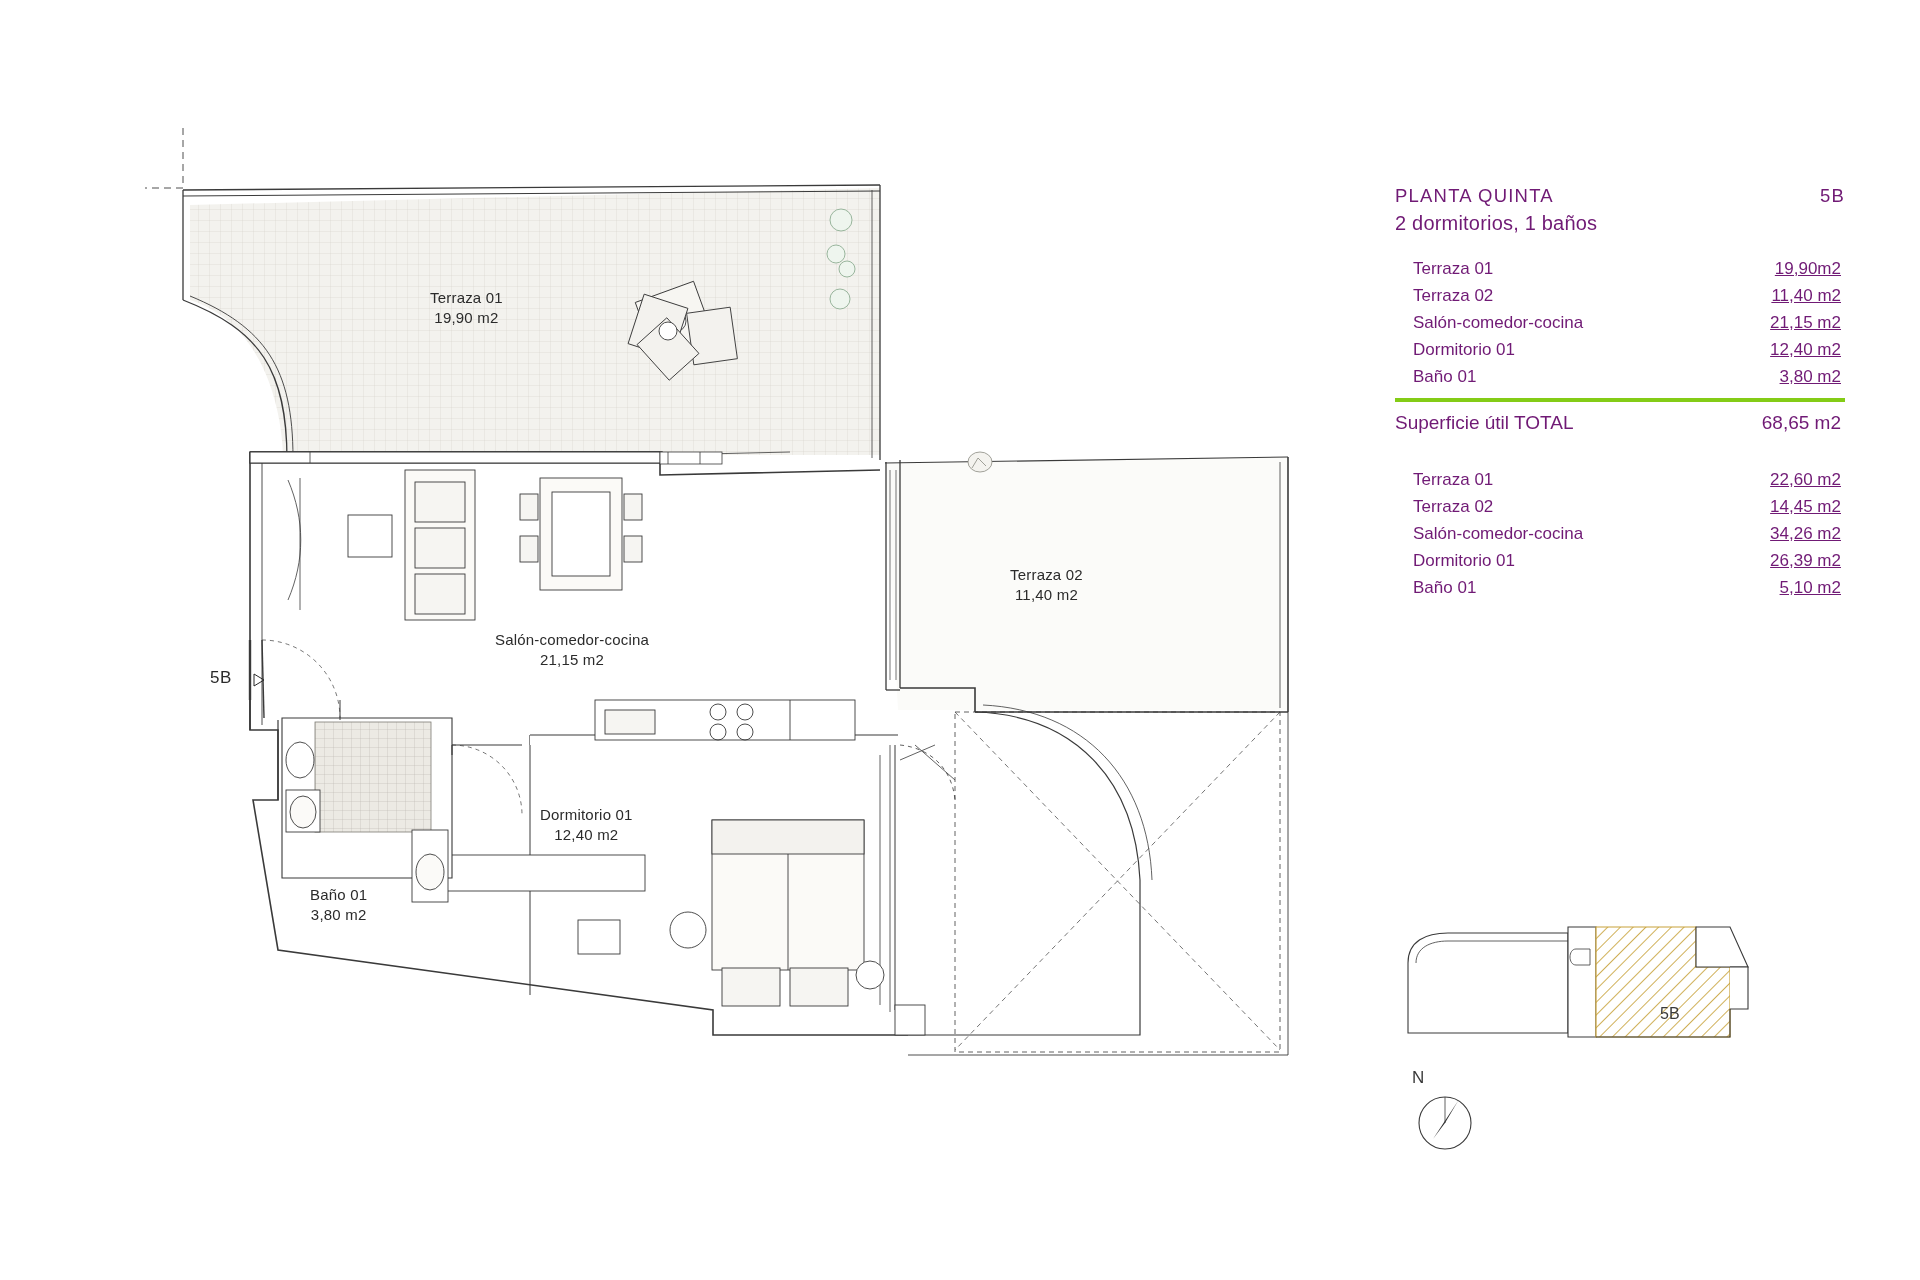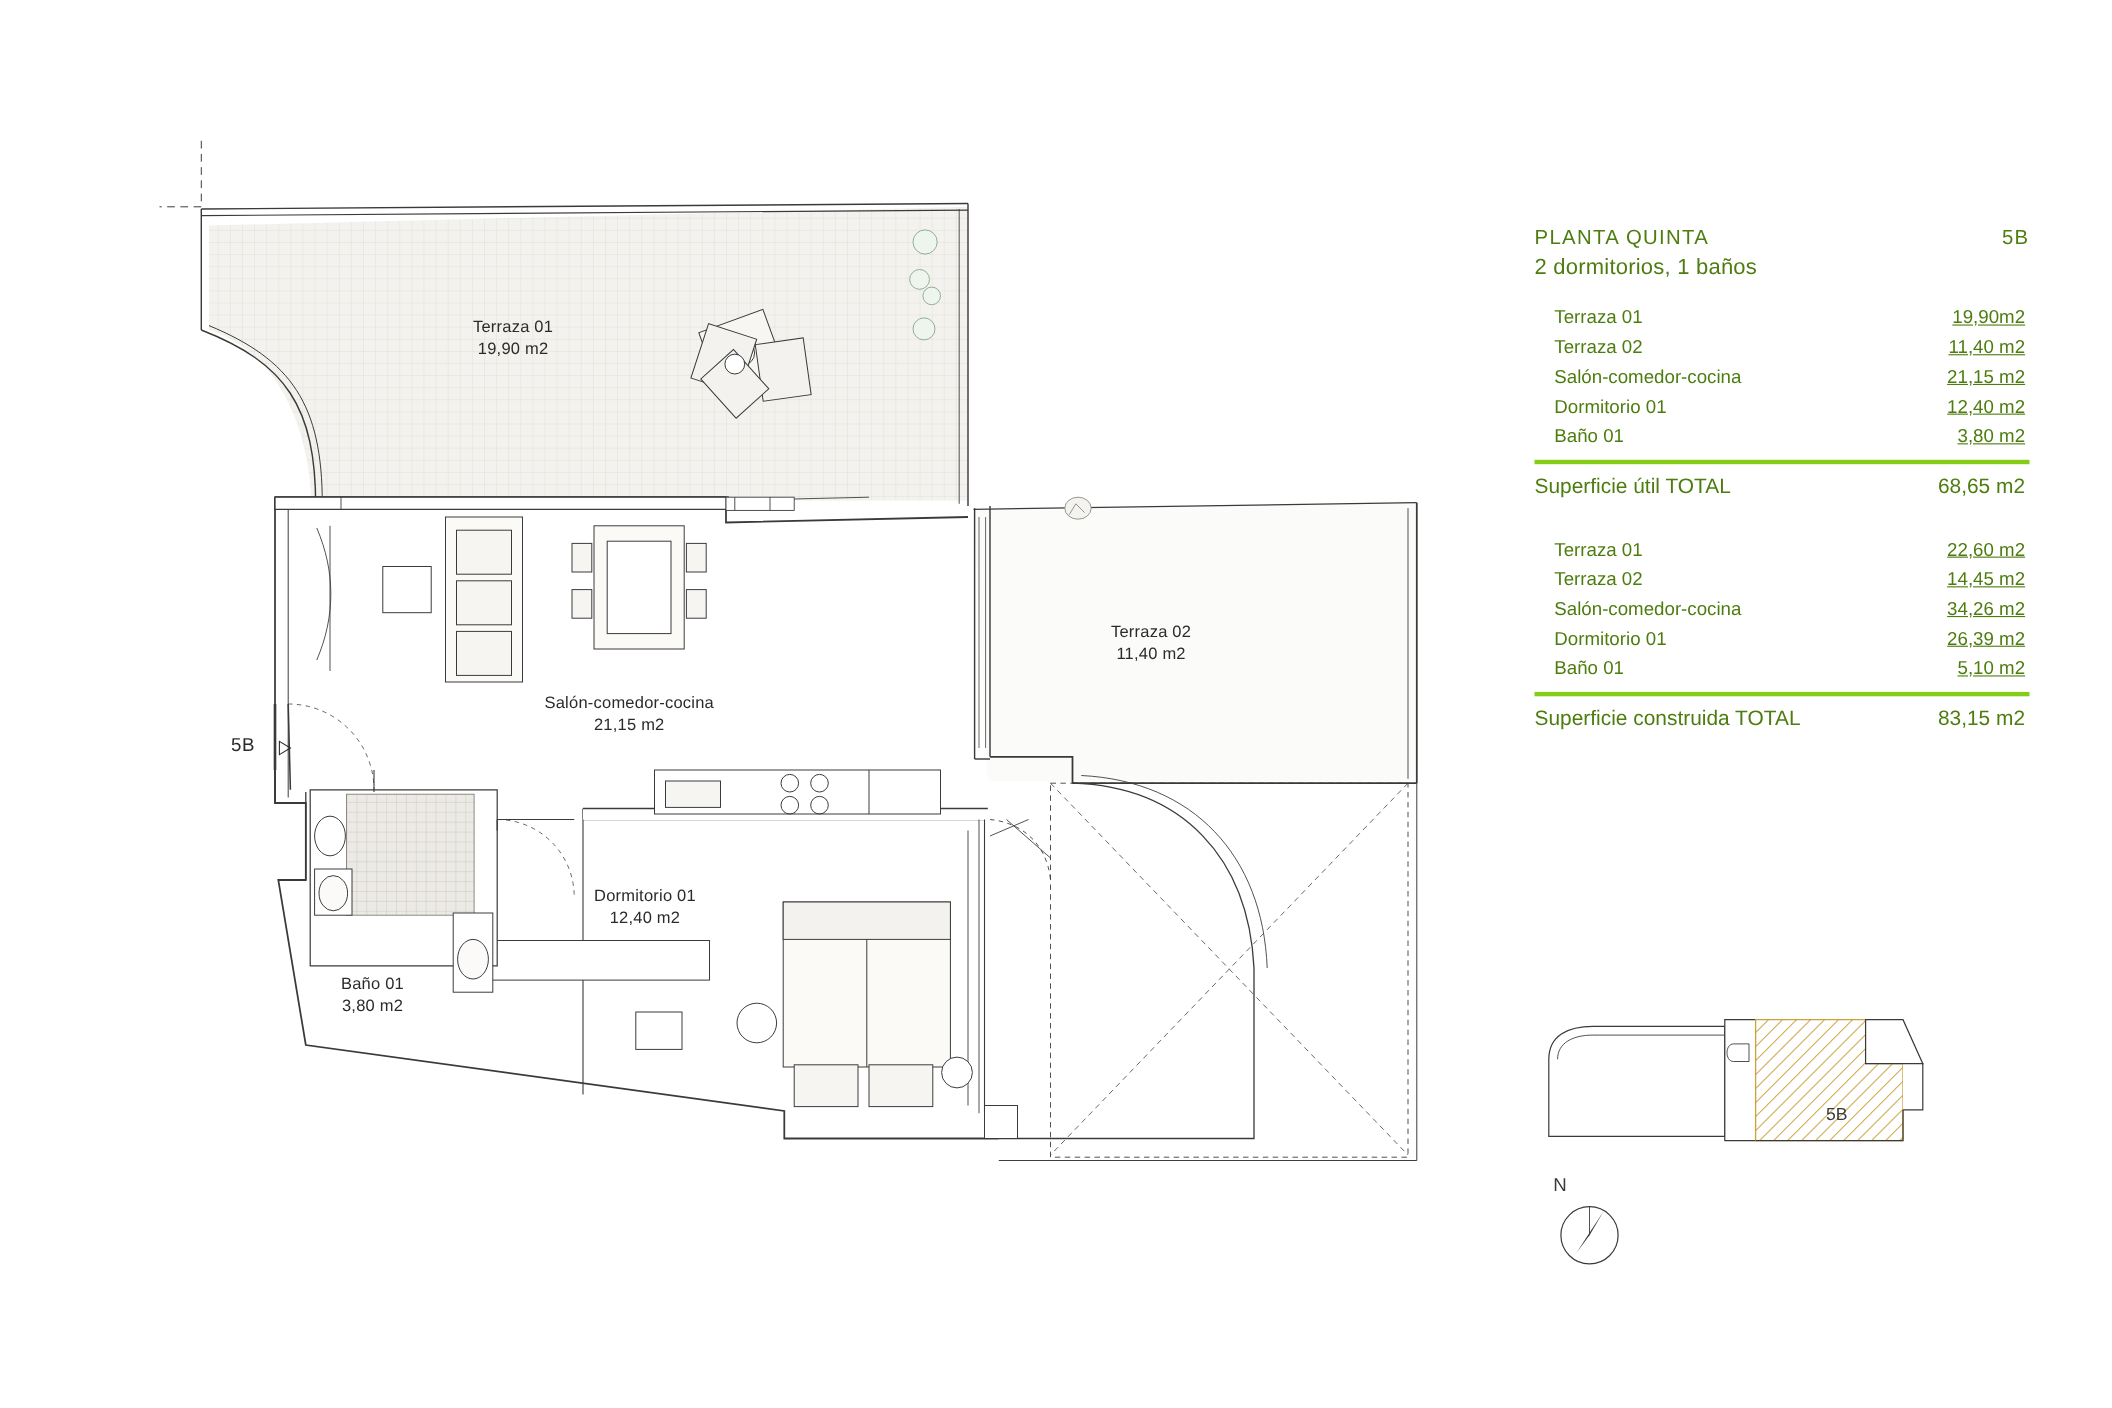--- a/index.html
+++ b/index.html
@@ -45,22 +45,21 @@
     letter-spacing: 0.5px;
   }
 
   
   #info-panel {
     position: absolute;
     left: 1395px;
     top: 185px;
     width: 450px;
     font-size: 17px;
-    color: #4d7c0f;
-    margin-top: 20px;
+    color: #701a75;
   }
   .panel-head {
     display: flex;
     justify-content: space-between;
     align-items: baseline;
     letter-spacing: 1.2px;
     font-size: 18.5px;
     margin-bottom: 5px;
   }
   .panel-sub {
@@ -412,24 +411,20 @@
     <div class="row">
       <span class="lbl">Dormitorio 01</span>
       <span class="val">26,39 m2</span>
     </div>
     <div class="row">
       <span class="lbl">Baño 01</span>
       <span class="val">5,10 m2</span>
     </div>
   </div>
 
-  <div class="total-row">
-    <span>Superficie construida TOTAL</span>
-    <span>83,15 m2</span>
-  </div>
 </div>
 
 <svg id="key-plan" viewBox="0 0 420 160">
   <defs>
     <pattern id="goldHatch2" width="9" height="9" patternUnits="userSpaceOnUse" patternTransform="rotate(45)">
       <rect width="9" height="9" fill="#ffffff"></rect>
       <line x1="0" y1="0" x2="0" y2="9" stroke="#c8a23a" stroke-width="1.7"></line>
     </pattern>
   </defs>
   <g stroke="#3a3a3a" fill="none" stroke-width="1.1">

